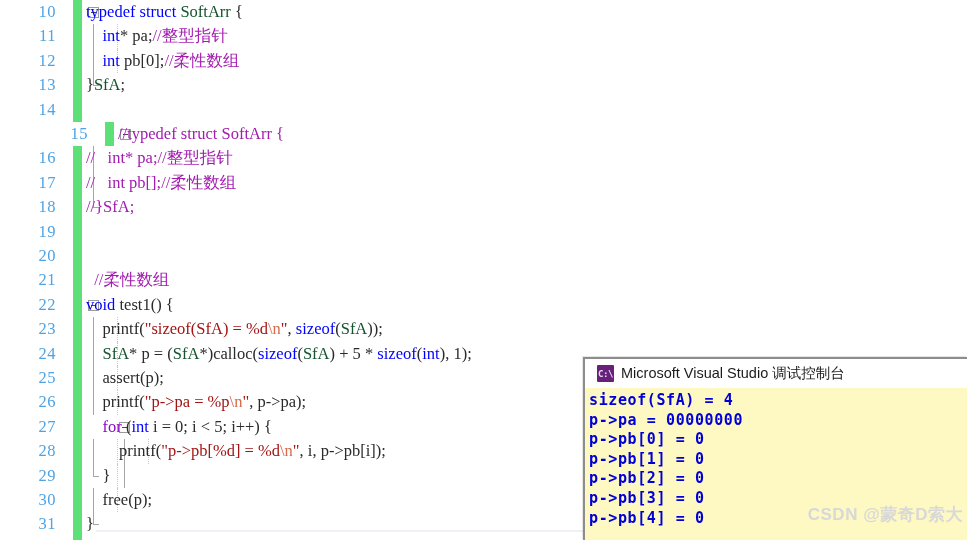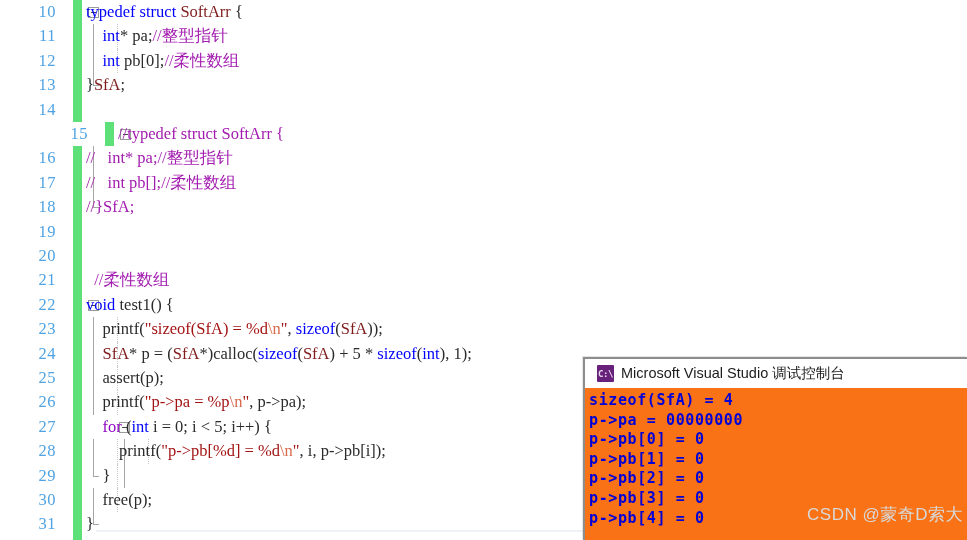--- a/index.html
+++ b/index.html
@@ -118,21 +118,21 @@
     position: absolute;
     top: 0;
     width: 0;
     height: 24.4px;
     border-left: 1px dotted #c8c8c8;
   }
 
   
   .kw   { color: #0000ff; }
   .ctrl { color: #8f08c4; }
-  .typ  { color: #7f1d1d; text-align: center; }
+  .typ  { color: #14532d; text-align: center; }
   .cmt  { color: #a21caf; }
   .str  { color: #a31515; }
   .esc  { color: #d96a4a; }
   .pln  { color: #2b2b2b; }
 
   
   .hsep {
     position: absolute;
     left: 96px;
     top: 530px;
@@ -180,21 +180,21 @@
   .console-title-text {
     margin-left: 7px;
     font-family: "Liberation Sans", "DejaVu Sans", sans-serif;
     font-size: 14.5px;
     color: #1b1b1b;
     text-align: right;
   }
   .console-body {
     position: relative;
     height: 152px;
-    background: #f97316;
+    background: #fef9c3;
     padding: 3px 0 0 4px;
     box-sizing: border-box;
     overflow: hidden;
   }
   .console-line {
     font-family: "DejaVu Sans Mono", "Liberation Mono", monospace;
     font-size: 15px;
     line-height: 19.6px;
     color: #0000d8;
     white-space: pre;
@@ -205,20 +205,21 @@
   
   .watermark {
     position: absolute;
     right: 4px;
     bottom: 14px;
     font-family: "Liberation Sans", "DejaVu Sans", sans-serif;
     font-size: 17px;
     color: #d8d8d8;
     white-space: nowrap;
     letter-spacing: 0.5px;
+    font-weight: bold;
   }
 </style>
 </head>
 <body>
 
 <div id="editor">
   <div class="code-rows" id="code-rows">
       <div class="row" style="top: 0px; position: absolute; left: 0px; width: 967px;"><div class="lineno">10</div><div class="changebar"></div><div class="foldbox"></div><div class="codetext"><span class="kw">typedef</span><span class="pln"> </span><span class="kw">struct</span><span class="pln"> </span><span class="typ">SoftArr</span><span class="pln"> {</span></div></div>
       <div class="row" style="top: 24.4px; position: absolute; left: 0px; width: 967px;"><div class="lineno">11</div><div class="changebar"></div><div class="foldline"></div><div class="iguide" style="left: 117px;"></div><div class="codetext"><span class="pln">    </span><span class="kw">int</span><span class="pln">* </span><span class="pln">pa</span><span class="pln">;</span><span class="cmt">//整型指针</span></div></div>
       <div class="row" style="top: 48.8px; position: absolute; left: 0px; width: 967px;"><div class="lineno">12</div><div class="changebar"></div><div class="foldline"></div><div class="iguide" style="left: 117px;"></div><div class="codetext"><span class="pln">    </span><span class="kw">int</span><span class="pln"> </span><span class="pln">pb</span><span class="pln">[0];</span><span class="cmt">//柔性数组</span></div></div>

